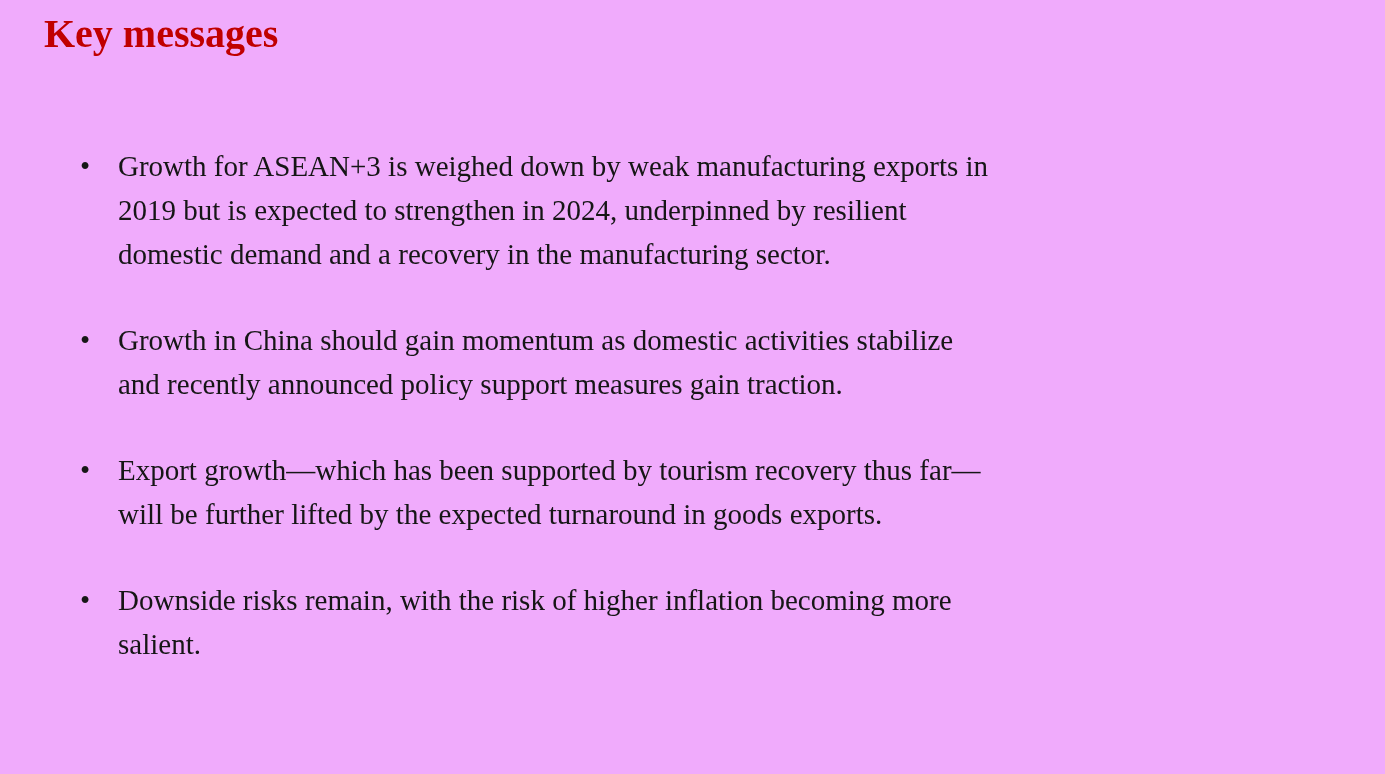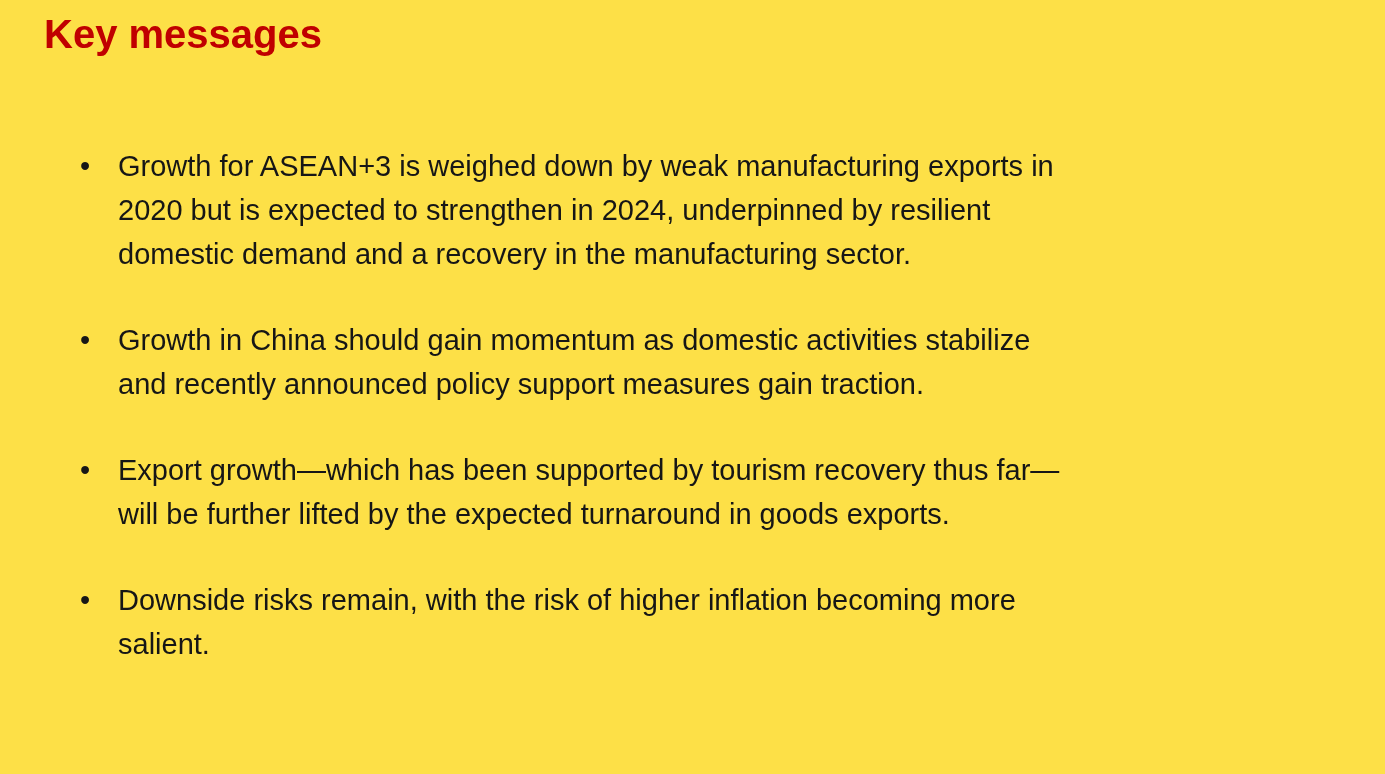--- a/index.html
+++ b/index.html
@@ -4,23 +4,23 @@
 <style>
   html, body {
     margin: 0;
     padding: 0;
     background: #ffffff;
   }
   .slide {
     position: relative;
     width: 1385px;
     height: 774px;
-    background: #fde047;
+    background: #f0abfc;
     overflow: hidden;
-    font-family: Liberation Sans, sans-serif;
+    font-family: Liberation Serif, serif;
   }
   .slide-title {
     position: absolute;
     left: 44px;
     top: 10px;
     margin: 0;
     font-size: 40px;
     line-height: 1.2;
     font-weight: 700;
     letter-spacing: 0px;
@@ -59,21 +59,21 @@
 
 <div class="slide">
 
   <h1 class="slide-title" style="color: rgb(192, 0, 0);">Key messages</h1>
 
   <ul class="bullet-list">
 
     <li class="bullet-item">
       <span class="bullet-marker">•</span>
       <span class="bullet-text">Growth for ASEAN+3 is weighed down by weak manufacturing exports in
-2020 but is expected to strengthen in 2024, underpinned by resilient
+2019 but is expected to strengthen in 2024, underpinned by resilient
 domestic demand and a recovery in the manufacturing sector.</span>
     </li>
 
     <li class="bullet-item">
       <span class="bullet-marker">•</span>
       <span class="bullet-text">Growth in China should gain momentum as domestic activities stabilize
 and recently announced policy support measures gain traction.</span>
     </li>
 
     <li class="bullet-item">

